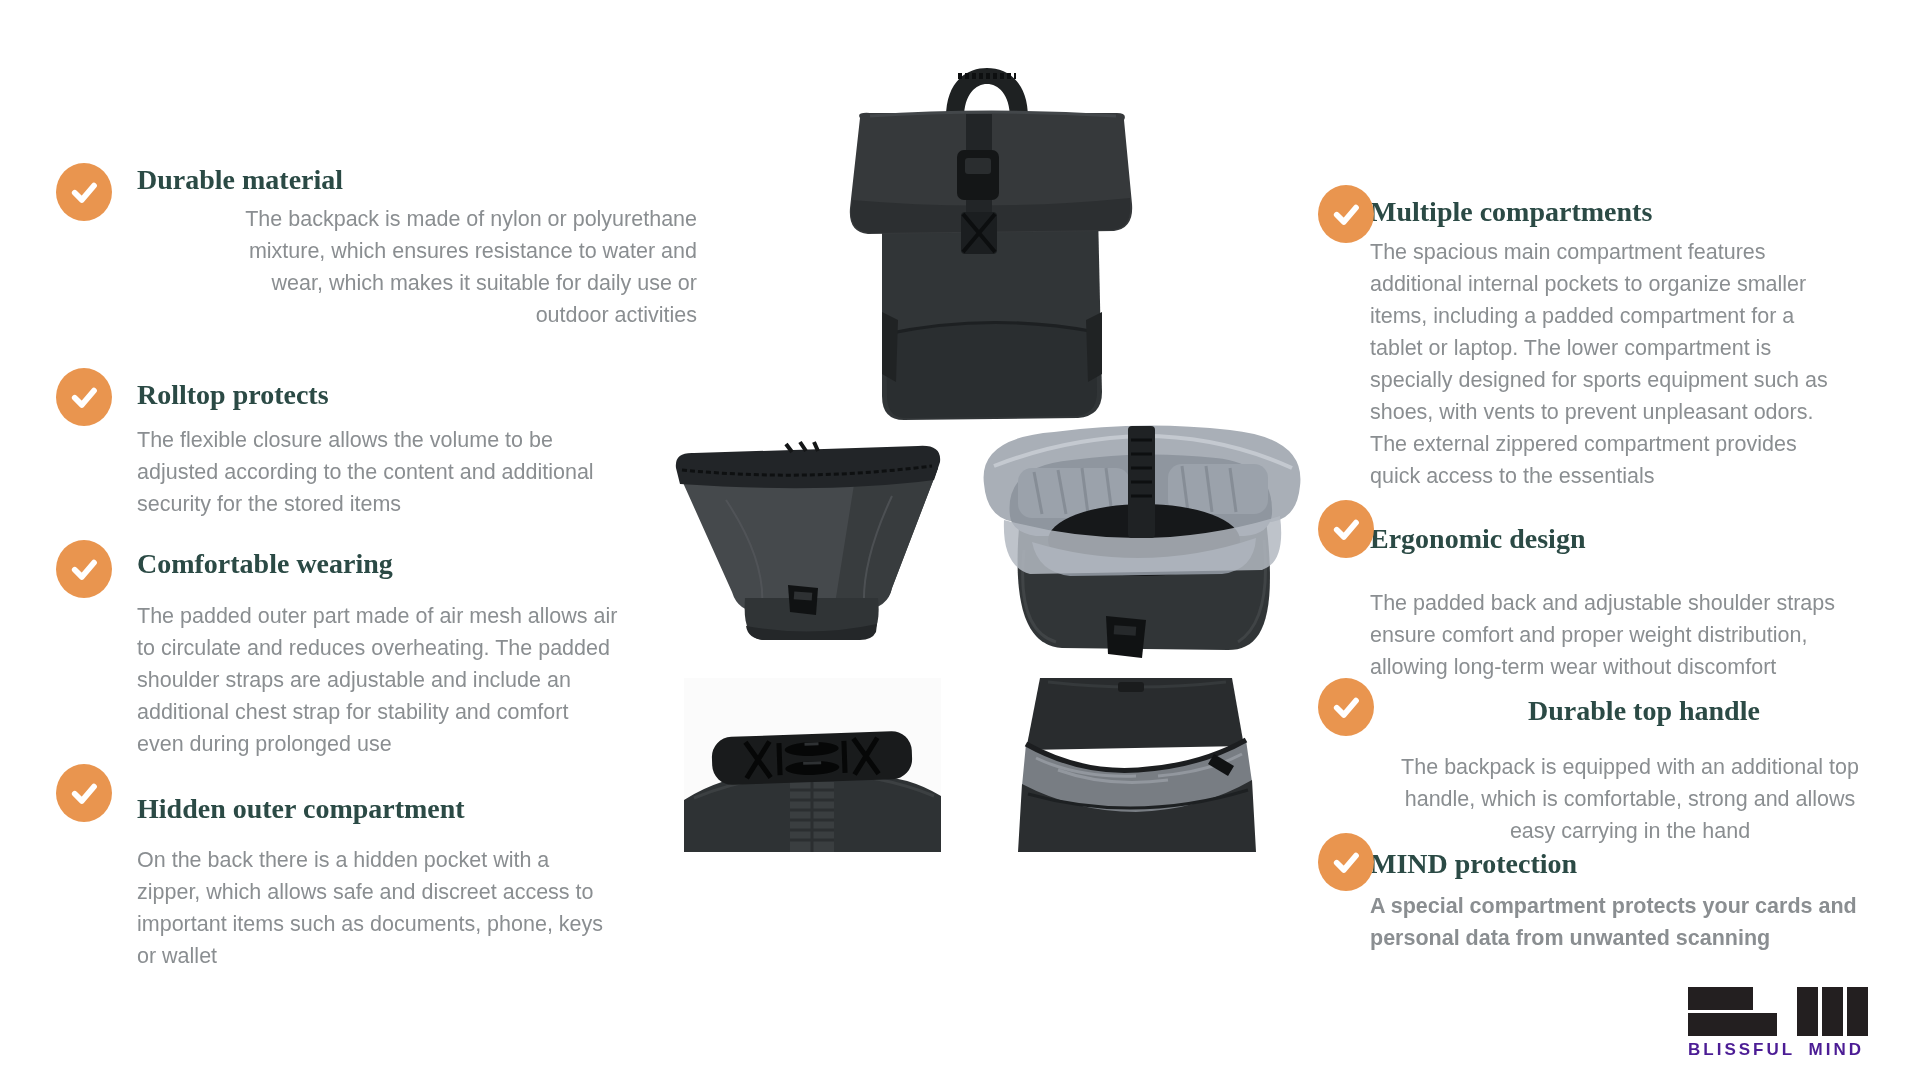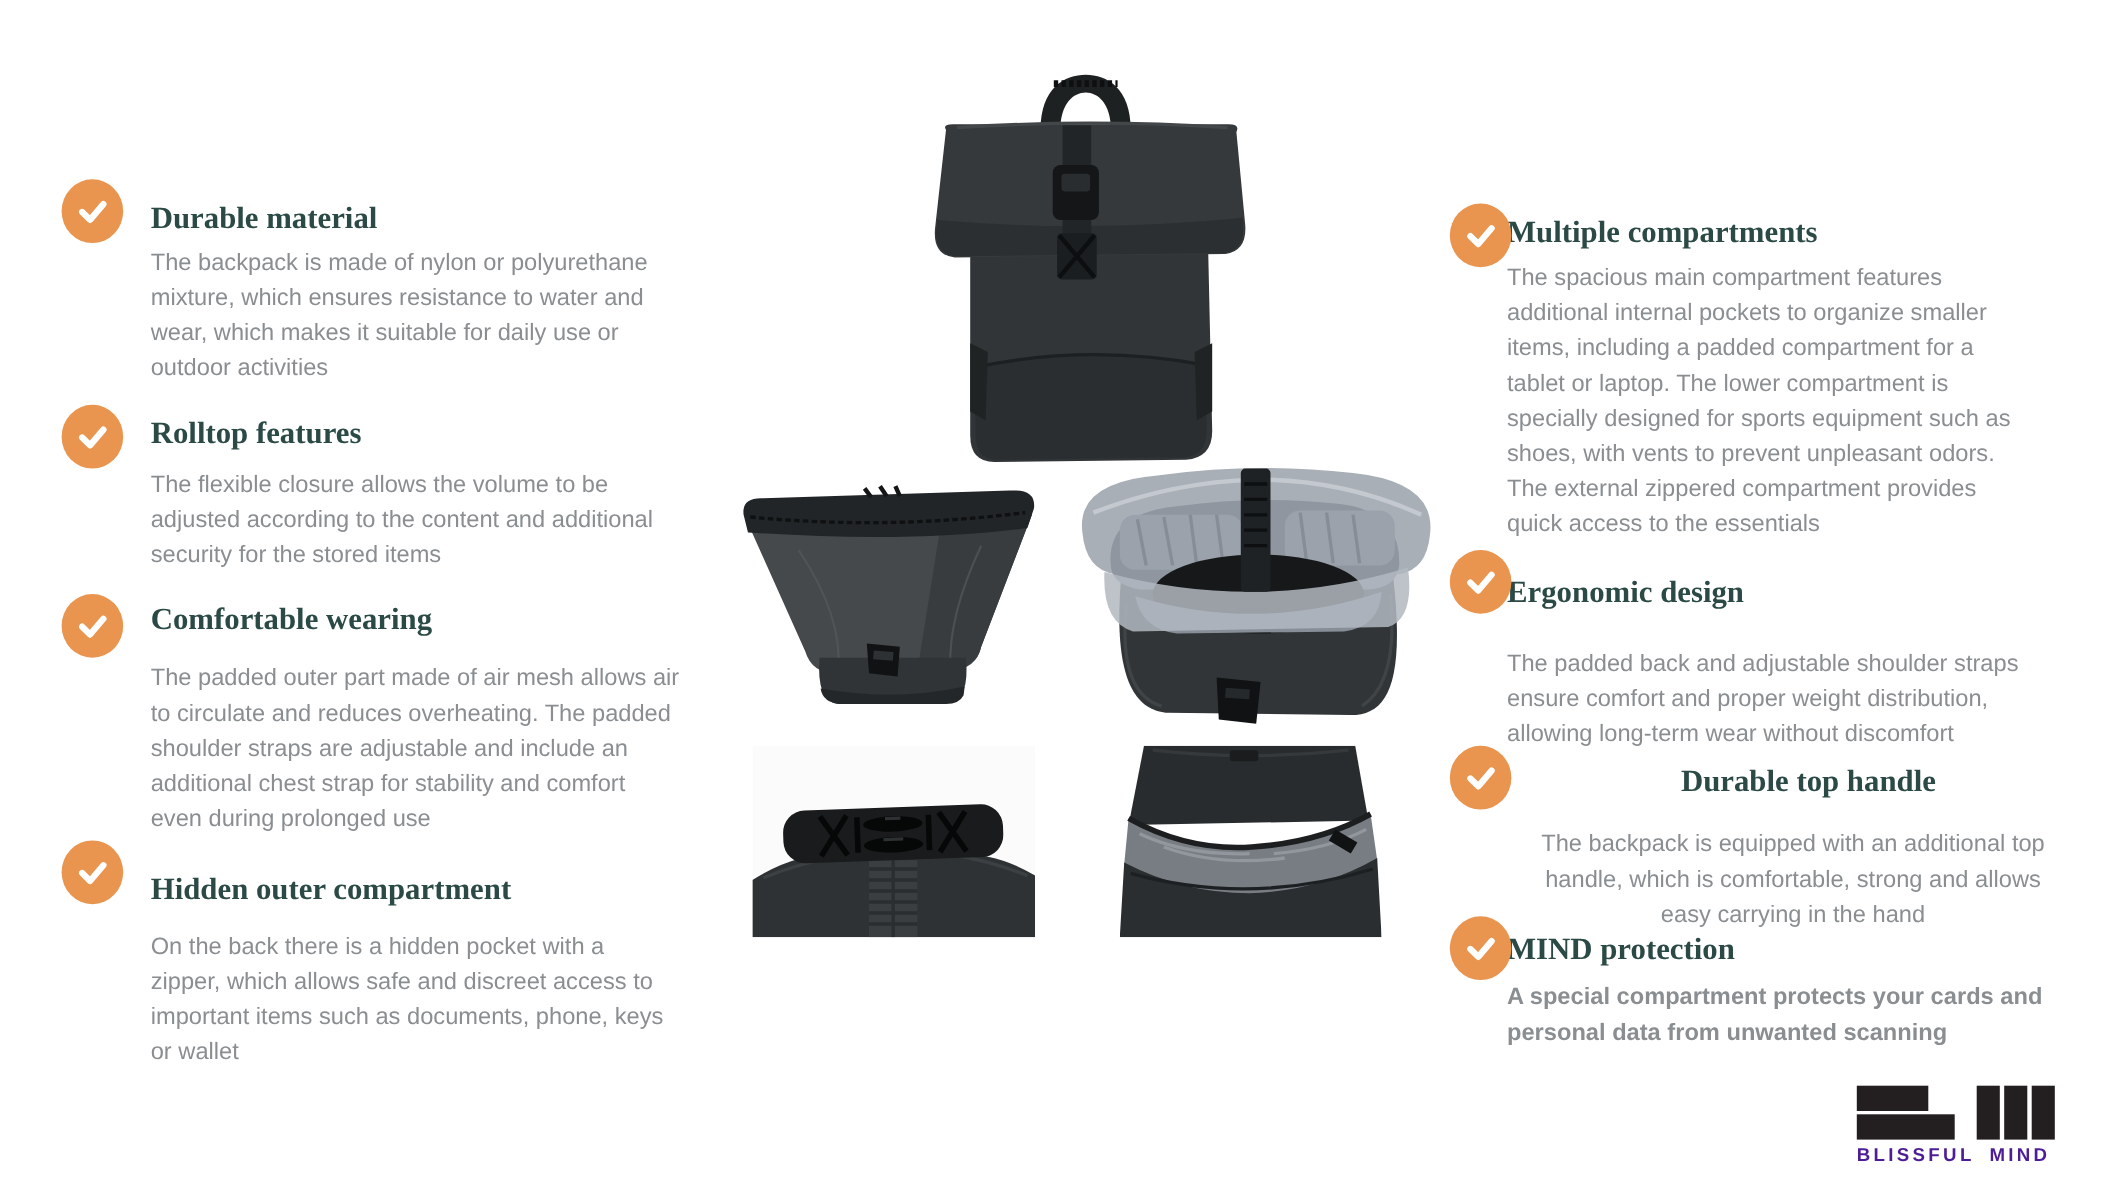--- a/index.html
+++ b/index.html
@@ -10,21 +10,21 @@
   .feature{position:absolute;}
   .check{position:absolute; left:0; top:0; width:56px; height:58px; border-radius:50%;
          background:#E9954F; display:flex; align-items:center; justify-content:center;}
   .f-body{margin-left:81px;}
   .col-right .f-body{margin-left:52px;}
   .f-title{font-family:"Liberation Serif", serif; font-weight:700; font-size:28px;
            line-height:34px; color:#2B4A45; white-space:nowrap;}
   .f-desc{font-size:21.5px; line-height:32px; color:#8A8E91; white-space:pre-line;}
 
   .feature.L0{left:56px; top:163px; width:640px;}
-  .L0 .f-title{margin-top:19px;} .L0 .f-desc{margin-top:6px; width:560px;}
+  .L0 .f-title{} .L0 .f-desc{margin-top:6px; width:560px;text-align:right;}
   .feature.L1{left:56px; top:368px; width:640px;}
   .L1 .f-title{margin-top:10px;} .L1 .f-desc{margin-top:12px; width:560px;}
   .feature.L2{left:56px; top:540px; width:640px;}
   .L2 .f-title{margin-top:7px;} .L2 .f-desc{margin-top:19px; width:560px;}
   .feature.L3{left:56px; top:764px; width:640px;}
   .L3 .f-title{margin-top:28px;} .L3 .f-desc{margin-top:18px; width:560px;}
 
   .feature.R0{left:1318px; top:185px; width:600px;}
   .R0 .f-title{margin-top:10px;} .R0 .f-desc{margin-top:7px; width:520px;}
   .feature.R1{left:1318px; top:500px; width:600px;}
@@ -73,21 +73,21 @@
     </div>
   </div>
 
   <div class="feature col-left L1">
     <div class="check">
       <svg width="40" height="40" viewBox="0 0 56 56">
         <path d="M15 29 L25 39 L42 19" fill="none" stroke="#ffffff" stroke-width="8" stroke-linecap="round" stroke-linejoin="round"></path>
       </svg>
     </div>
     <div class="f-body">
-      <div class="f-title">Rolltop features</div>
+      <div class="f-title">Rolltop protects</div>
       <div class="f-desc">The flexible closure allows the volume to be
 adjusted according to the content and additional
 security for the stored items</div>
     </div>
   </div>
 
   <div class="feature col-left L2">
     <div class="check">
       <svg width="40" height="40" viewBox="0 0 56 56">
         <path d="M15 29 L25 39 L42 19" fill="none" stroke="#ffffff" stroke-width="8" stroke-linecap="round" stroke-linejoin="round"></path>

